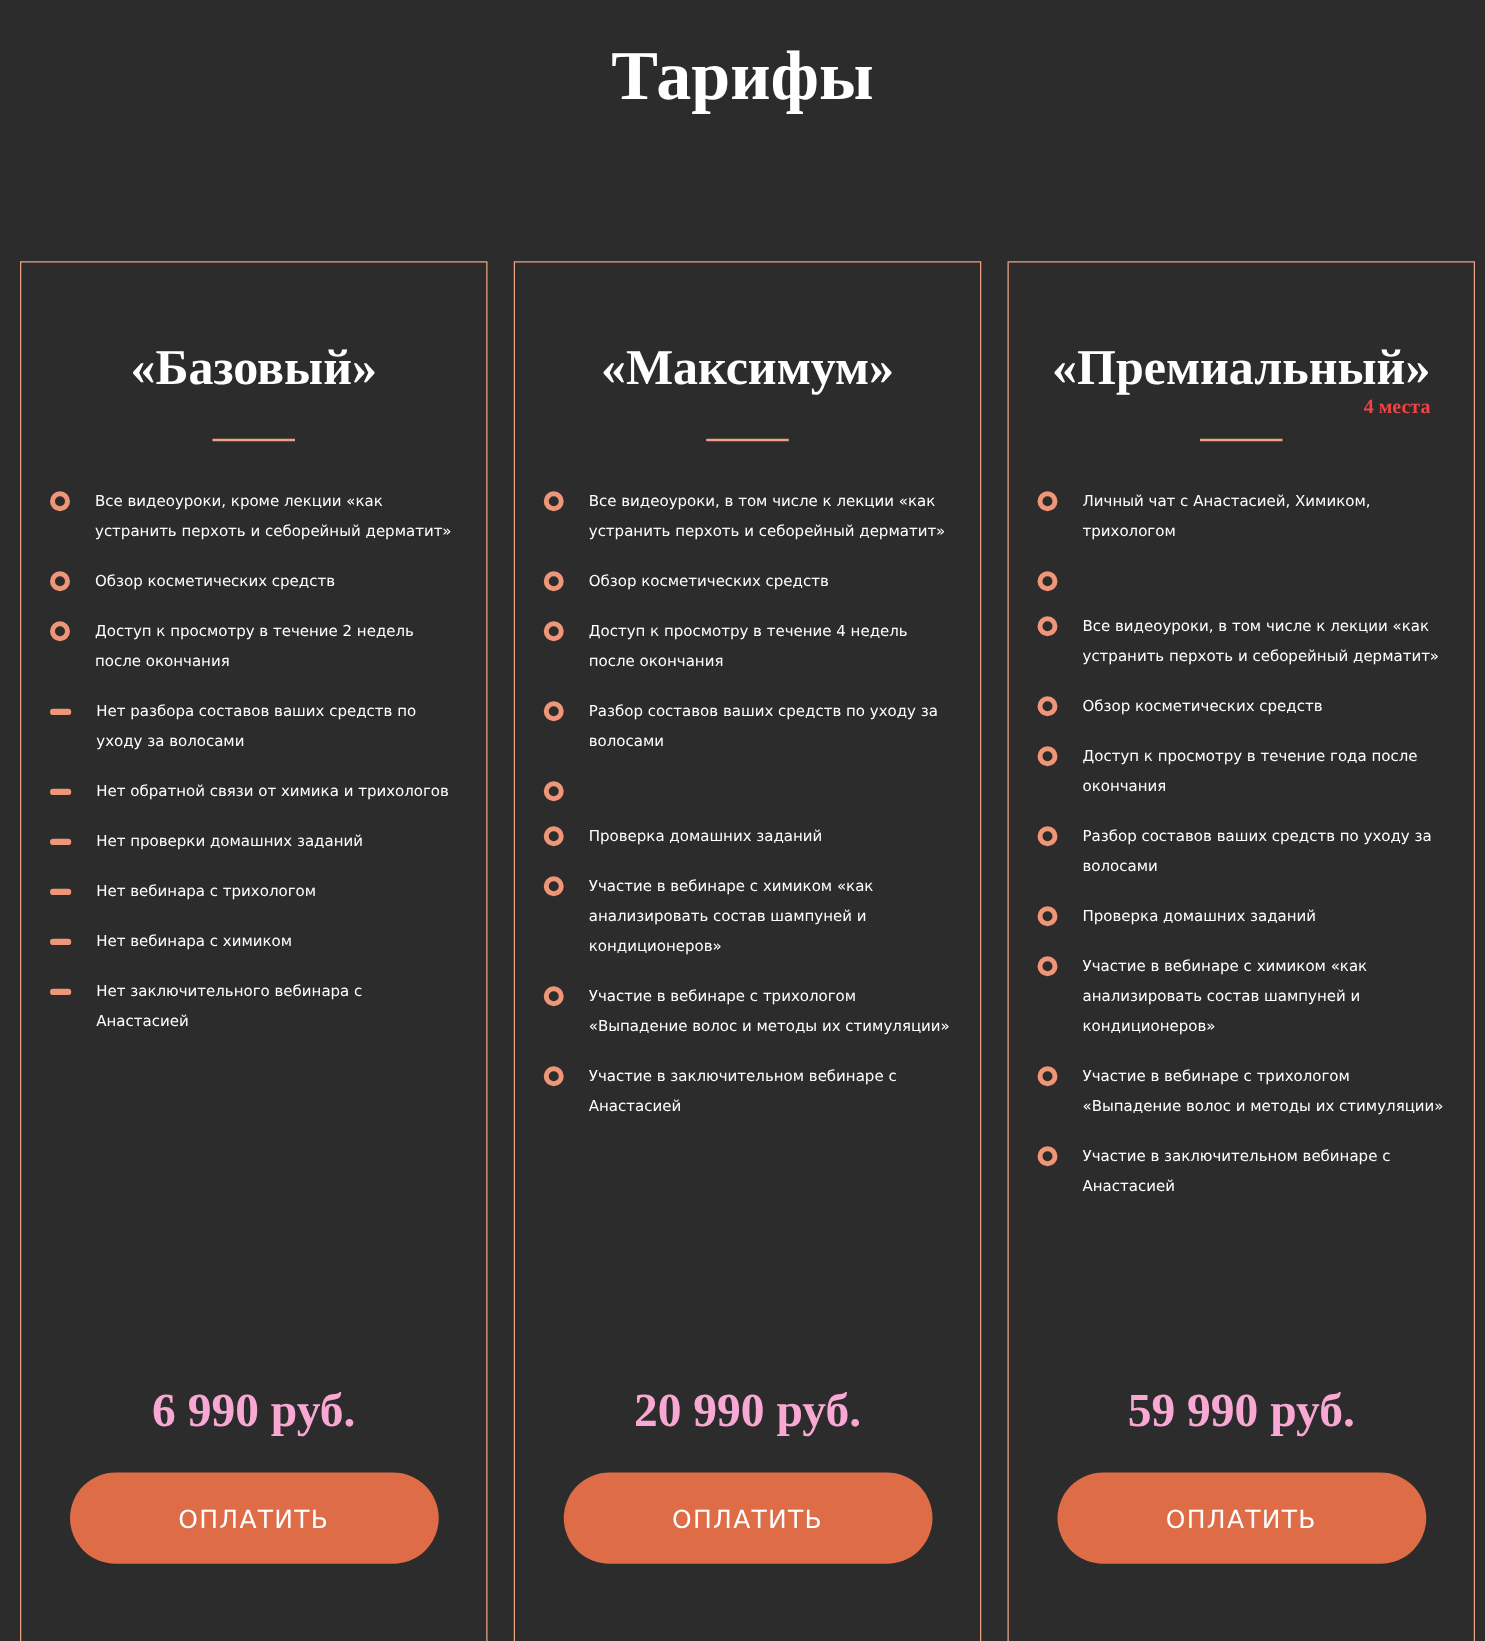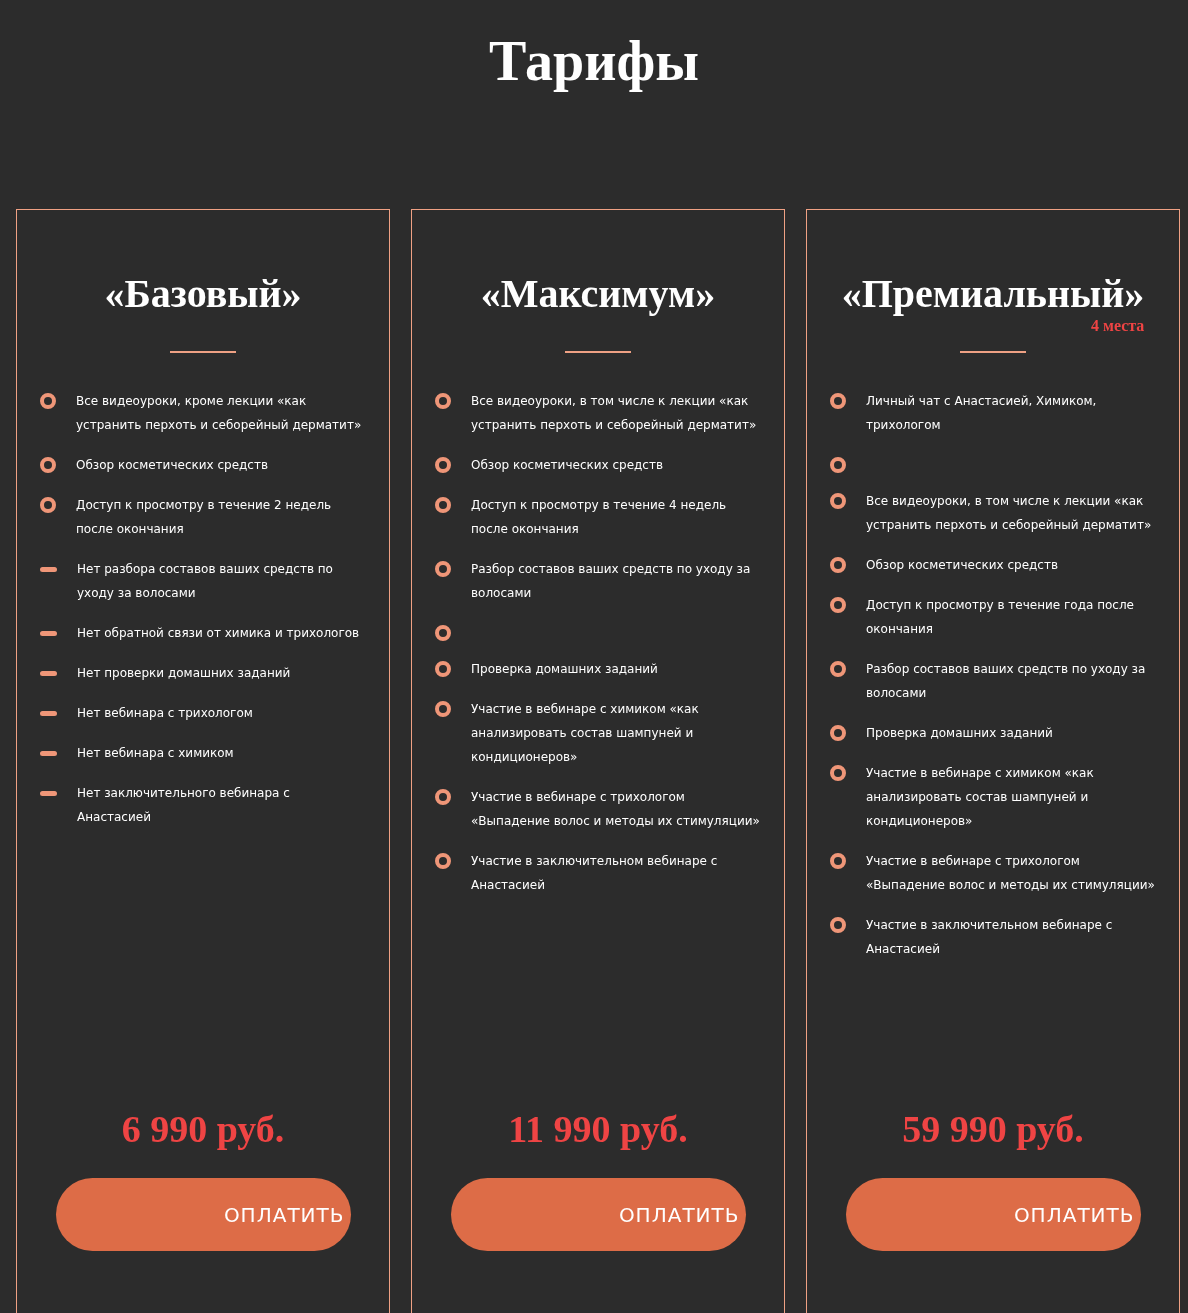--- a/index.html
+++ b/index.html
@@ -105,35 +105,34 @@
     padding-bottom: 85px;
     display: flex;
     flex-direction: column;
     align-items: center;
   }
   .price {
     font-family: "Liberation Serif", "DejaVu Serif", serif;
     font-weight: bold;
     font-size: 38px;
     line-height: 48px;
-    color: #ef4444;
+    color: #f9a8d4;
   }
   .pay-btn {
     margin-top: 25px;
     width: 295px;
     height: 73px;
     border: none;
     border-radius: 40px;
     background: #dd6c47;
     color: #ffffff;
     font-family: "DejaVu Sans", sans-serif;
     font-size: 20px;
     letter-spacing: 1px;
     cursor: pointer;
-    text-align: right;
   }
 </style>
 </head>
 <body>
 
 <div class="page">
   <h1 class="page-title">Тарифы</h1>
   <div class="cards-row" id="cards">
   <div class="card">
     <div class="card-head">
@@ -238,21 +237,21 @@
     <span class="icon ring"></span>
     <span class="ftext">Участие в вебинаре с трихологом «Выпадение волос и методы их стимуляции»</span>
   </li>
 
   <li class="feature">
     <span class="icon ring"></span>
     <span class="ftext">Участие в заключительном вебинаре с Анастасией</span>
   </li>
 </ul>
     <div class="card-footer">
-      <div class="price">11 990 руб.</div>
+      <div class="price">20 990 руб.</div>
       <button class="pay-btn">ОПЛАТИТЬ</button>
     </div>
   </div>
 
   <div class="card">
     <div class="card-head">
       <h2 class="plan-name">«Премиальный»</h2>
       <div class="plan-subtitle">4 места</div>
     </div>
     <div class="head-divider"></div>

